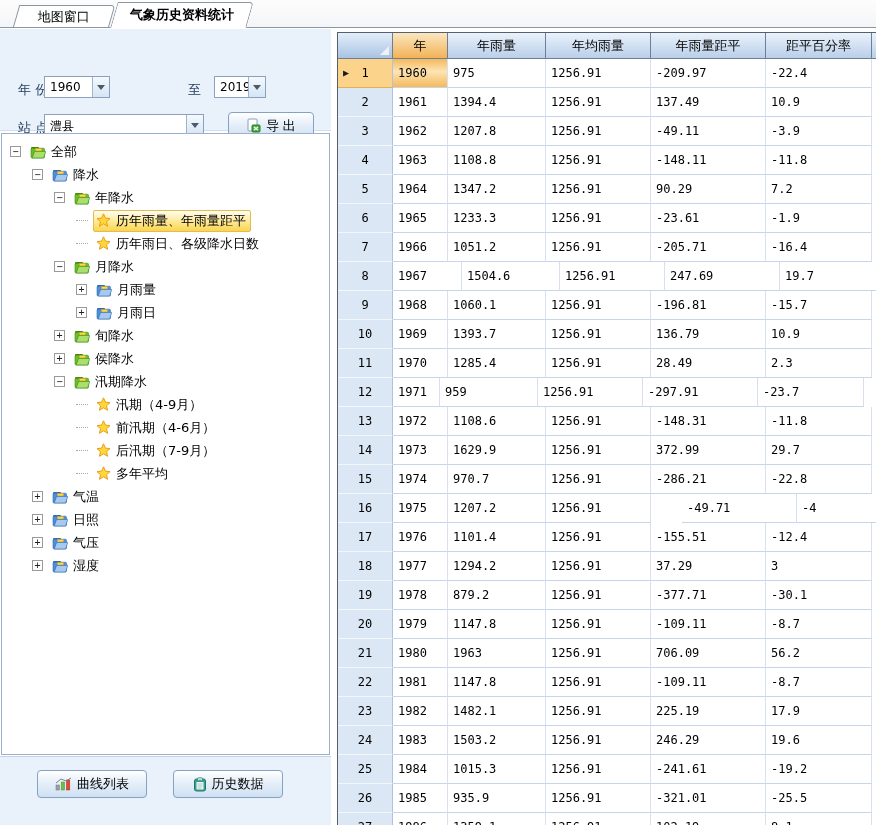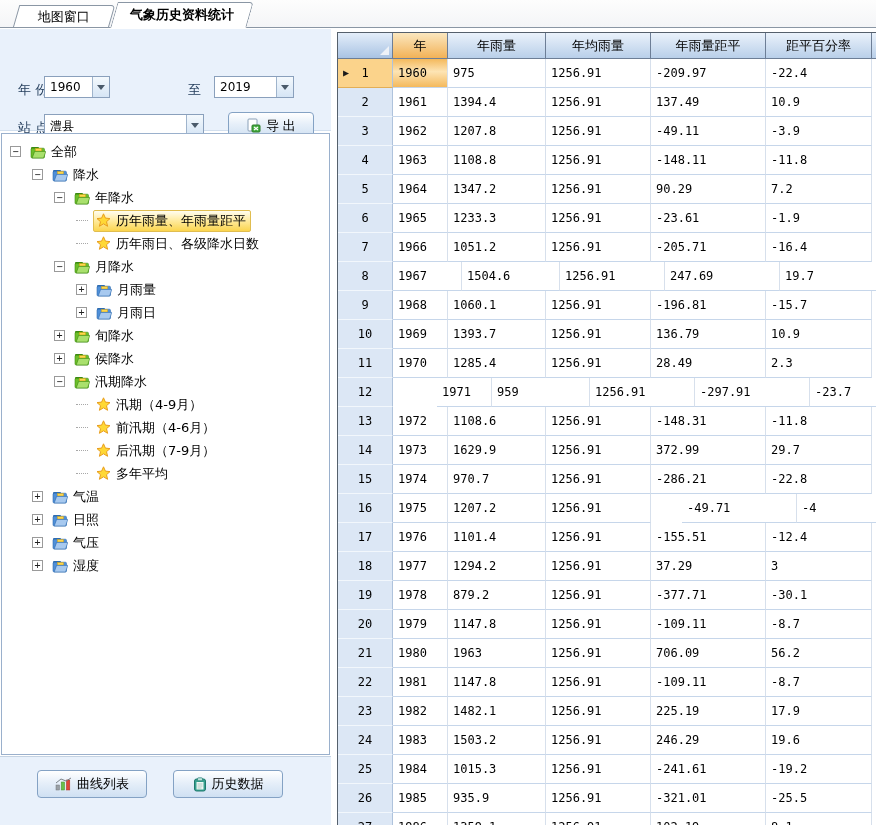--- a/index.html
+++ b/index.html
@@ -144,21 +144,21 @@
 
 <div class="formbox">
   <span class="lbl" style="left:18px; top:52px;">年 份</span>
   <div class="combo" style="left:44px; top:47px; width:66px; height:22px;">
     <span class="val">1960</span>
     <span class="drop">
         <span class="arr"></span>
       </span>
   </div>
   <span class="lbl" style="left:188px; top:52px;">至</span>
-  <div class="combo" style="left:214px; top:47px; width:80px; height:22px;">
+  <div class="combo" style="left:214px; top:47px; width:52px; height:22px;">
     <span class="val">2019</span>
     <span class="drop">
         <span class="arr"></span>
       </span>
   </div>
   <span class="lbl" style="left:18px; top:90px;">站 点</span>
   <div class="combo" style="left:44px; top:85px; width:160px; height:22px;">
     <span class="val">澧县</span>
     <span class="drop">
         <span class="arr"></span>
@@ -570,21 +570,21 @@
         <div class="td" style="width: 55px;">1970</div>
         <div class="td" style="width: 98px;">1285.4</div>
         <div class="td" style="width: 105px;">1256.91</div>
         <div class="td" style="width: 115px;">28.49</div>
         <div class="td" style="width: 106px;">2.3</div>
       </div>
       <div class="trow">
         <div class="rh">
           <span>12</span>
         </div>
-        <div class="td" style="width: 55px; margin-left: 44px;">1971</div>
+        <div class="td" style="width: 47px;">1971</div>
         <div class="td" style="width: 98px;">959</div>
         <div class="td" style="width: 105px;">1256.91</div>
         <div class="td" style="width: 115px;">-297.91</div>
         <div class="td" style="width: 106px;">-23.7</div>
       </div>
       <div class="trow">
         <div class="rh">
           <span>13</span>
         </div>
         <div class="td" style="width: 55px;">1972</div>

